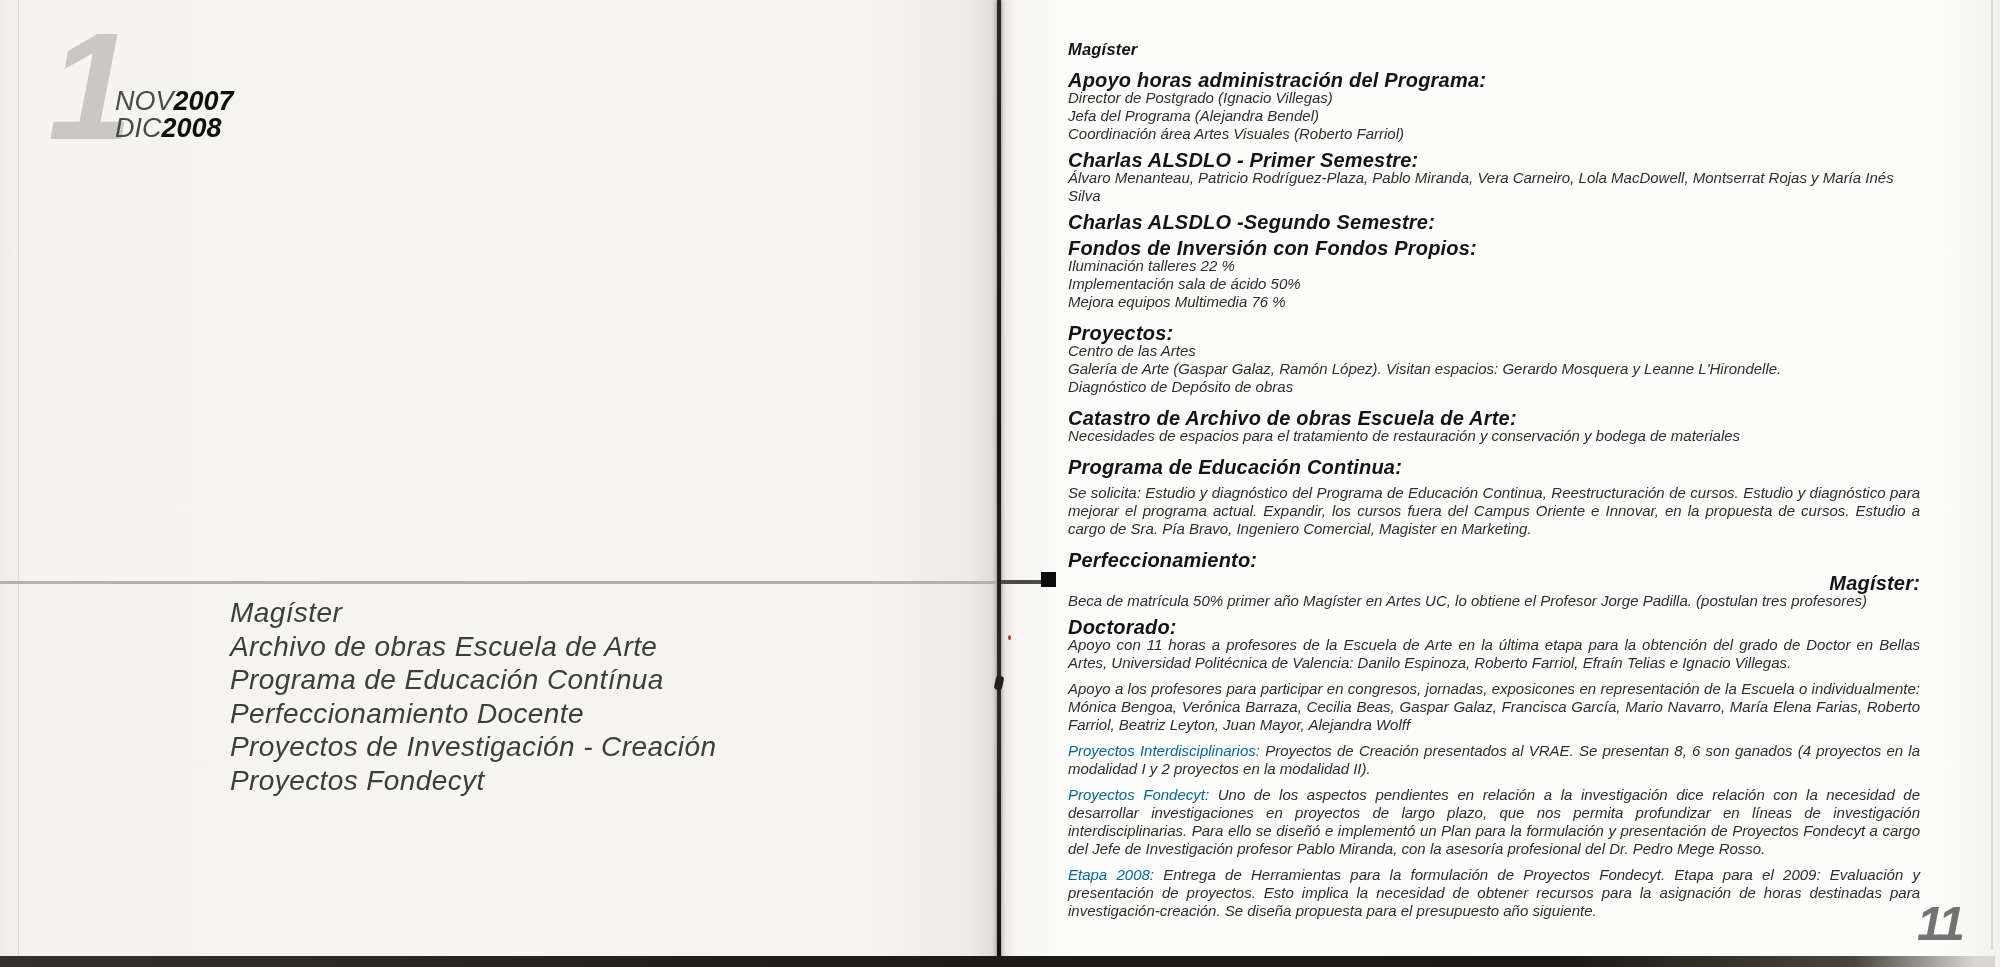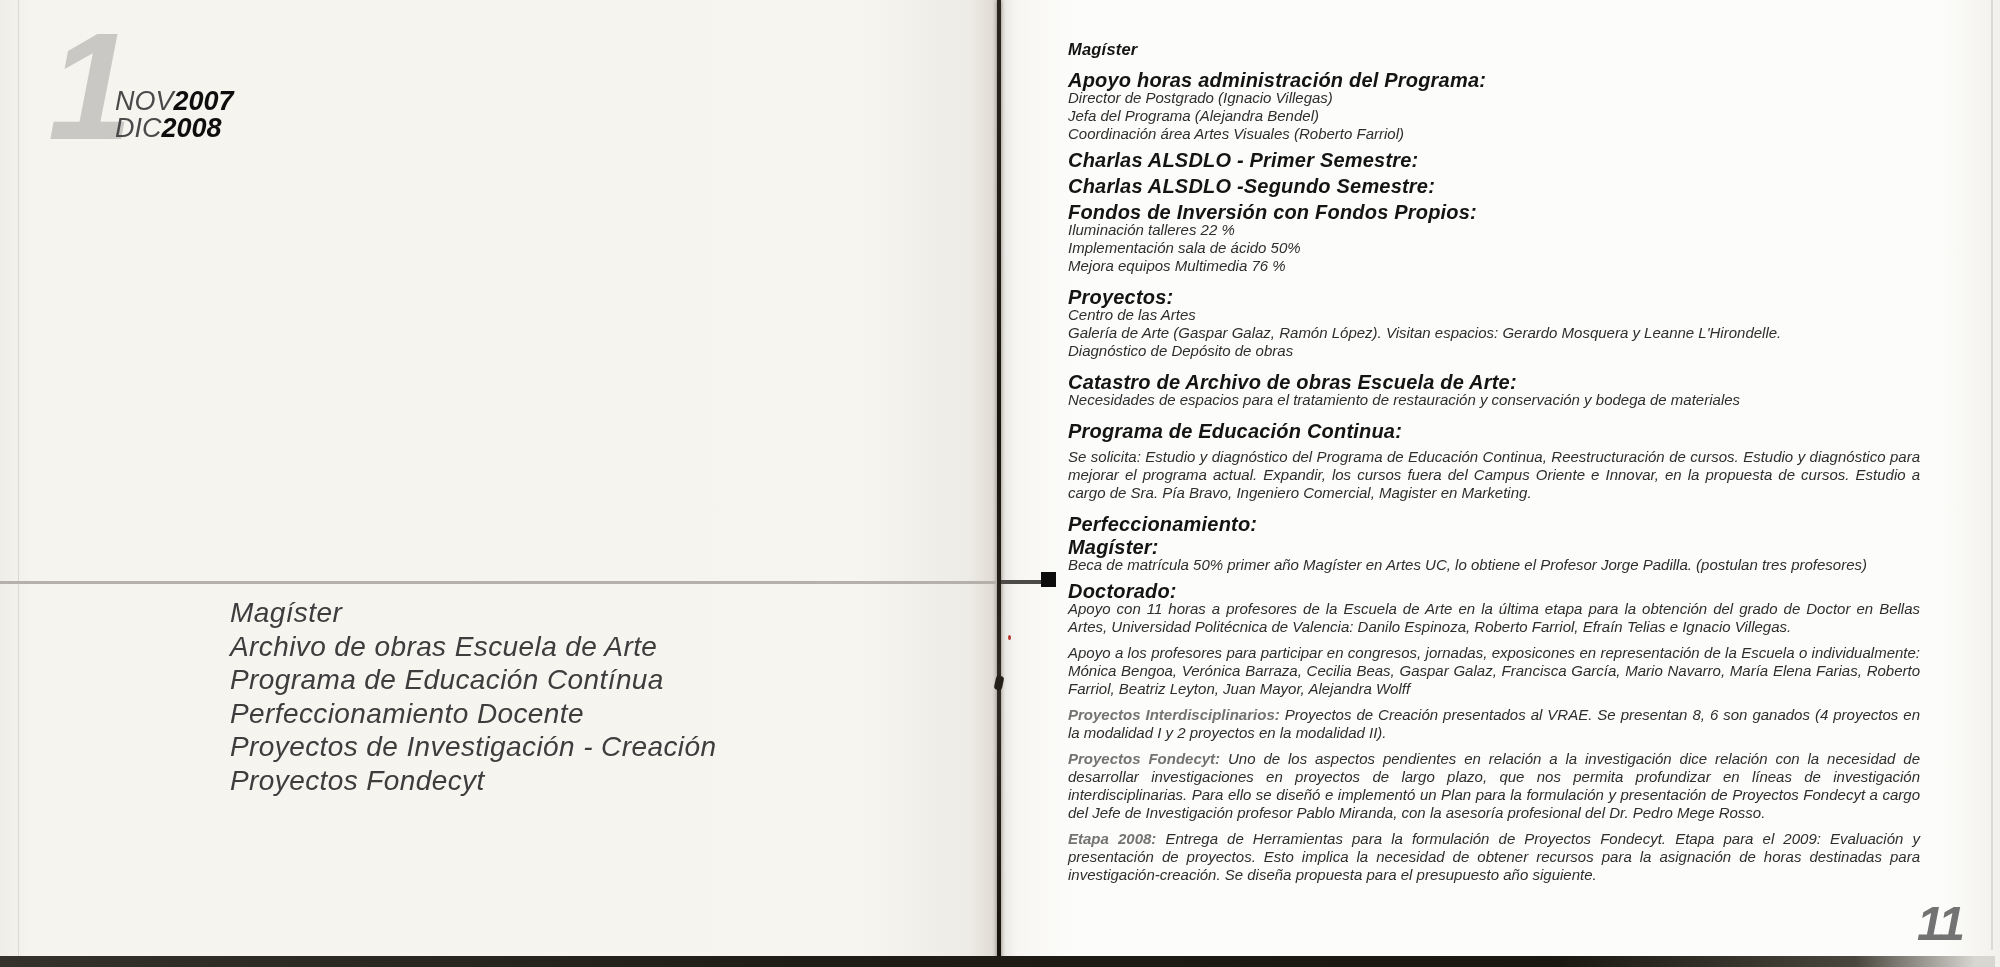--- a/index.html
+++ b/index.html
@@ -49,24 +49,24 @@
   }
   
   .content{
     position:absolute;left:1068px;top:40px;width:852px;
     font-style:italic;font-size:15px;line-height:18px;color:#2e2e2e;
   }
   .blk{margin:0;}
   .blk.h{font-weight:bold;font-size:20px;color:#141414;margin-top:8px;letter-spacing:.2px;}
   .blk.h.h1{margin-top:0;font-size:16.5px;}
   .blk.h.mt-lg{margin-top:13px;}
-  .blk.h.mt-sm{margin-top:5px;}
+  .blk.h.mt-sm{margin-top:5px;text-align:right;}
   .blk.p{margin-top:8px;}
   .just{text-align:justify;}
-  .lead{font-weight:bold;color:#737373;}
+  .lead{font-weight:normal;color:#0369a1;}
   .page-number{
     position:absolute;left:1917px;top:900px;
     font-size:48px;line-height:1;font-weight:bold;font-style:italic;
     color:#737373;letter-spacing:-2px;
   }
   .speck-red{position:absolute;left:1008px;top:635px;width:3px;height:5px;background:#b5372d;border-radius:50%;}
   .spine-kink{position:absolute;left:995px;top:676px;width:8px;height:14px;background:#241f17;border-radius:3px;transform:rotate(12deg);}
 </style>
 </head>
 <body>
@@ -100,20 +100,21 @@
   <div>Proyectos Fondecyt</div>
 </div>
 
 <div class="content">
   <div class="blk h h1">Magíster</div>
   <div class="blk h mt-lg">Apoyo horas administración del Programa:</div>
   <div class="blk">Director de Postgrado (Ignacio Villegas)</div>
   <div class="blk">Jefa del Programa (Alejandra Bendel)</div>
   <div class="blk">Coordinación área Artes Visuales (Roberto Farriol)</div>
   <div class="blk h">Charlas ALSDLO - Primer Semestre:</div>
+  <div class="blk">Álvaro Menanteau, Patricio Rodríguez-Plaza, Pablo Miranda, Vera Carneiro, Lola MacDowell, Montserrat Rojas y María Inés Silva</div>
   <div class="blk h">Charlas ALSDLO -Segundo Semestre:</div>
   <div class="blk h">Fondos de Inversión con Fondos Propios:</div>
   <div class="blk">Iluminación talleres 22 %</div>
   <div class="blk">Implementación sala de ácido 50%</div>
   <div class="blk">Mejora equipos Multimedia 76 %</div>
   <div class="blk h mt-lg">Proyectos:</div>
   <div class="blk">Centro de las Artes</div>
   <div class="blk">Galería de Arte (Gaspar Galaz, Ramón López). Visitan espacios: Gerardo Mosquera y Leanne L'Hirondelle.</div>
   <div class="blk">Diagnóstico de Depósito de obras</div>
   <div class="blk h mt-lg">Catastro de Archivo de obras Escuela de Arte:</div>

